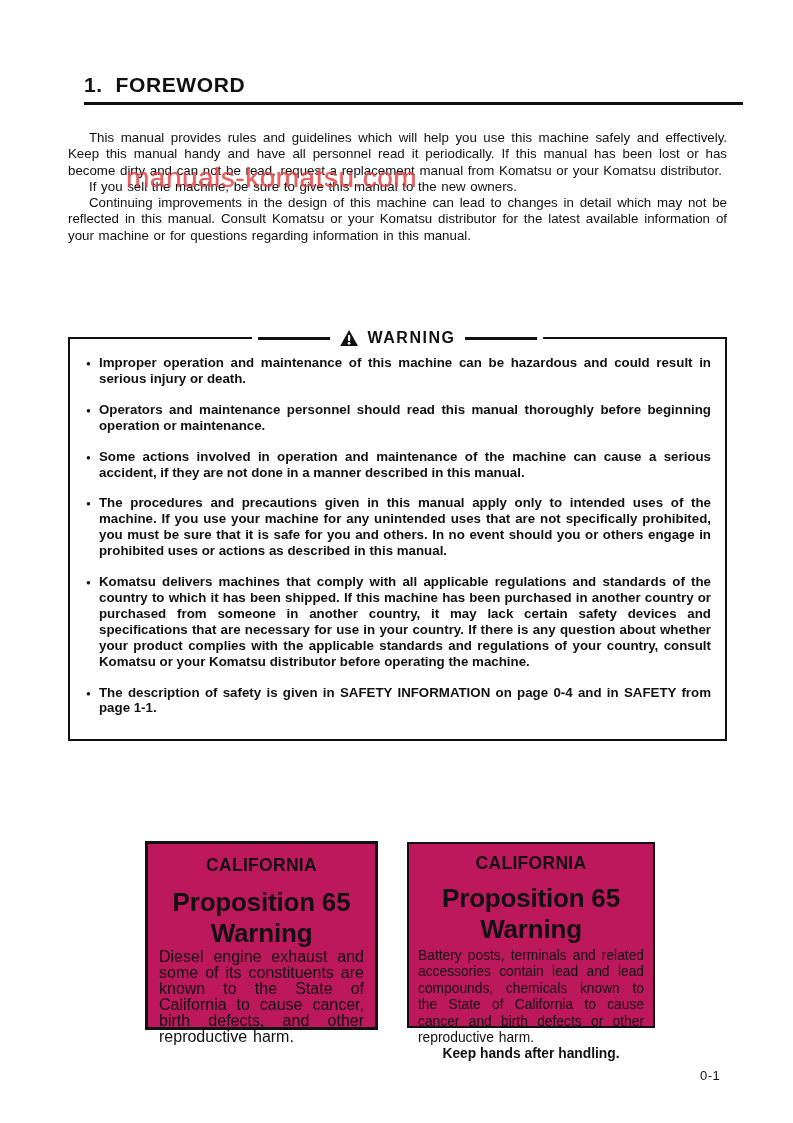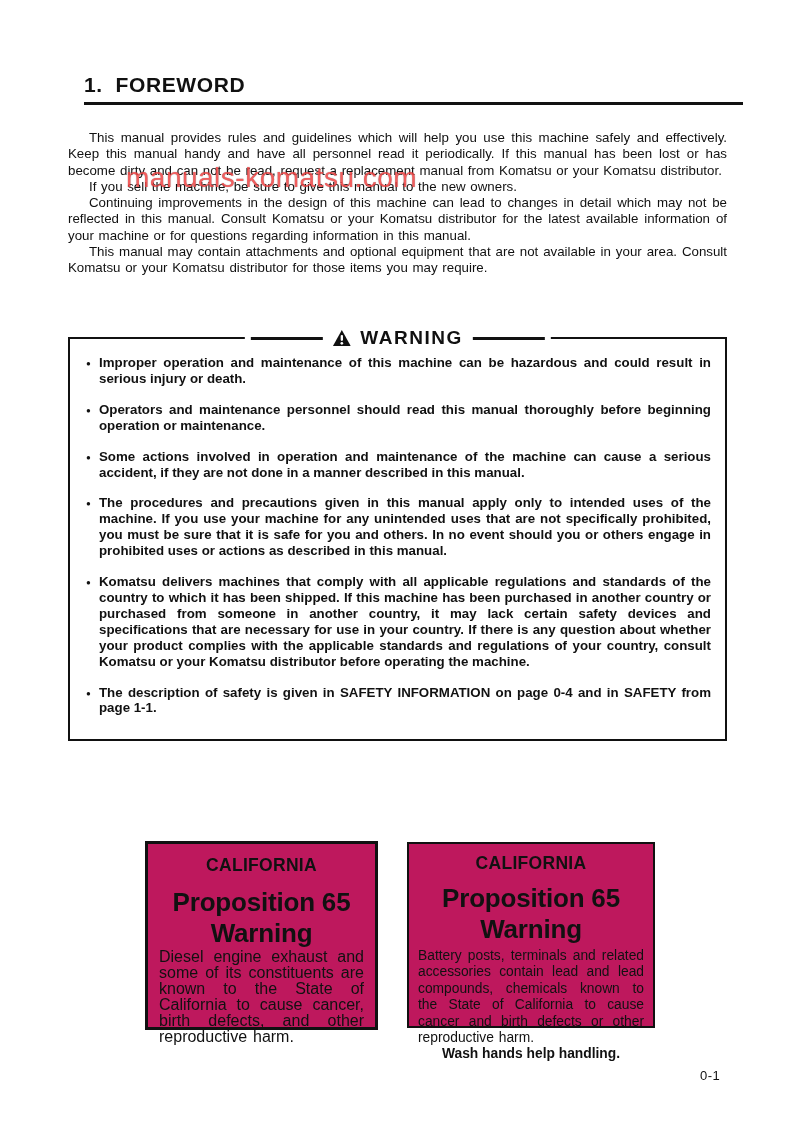--- a/index.html
+++ b/index.html
@@ -72,21 +72,21 @@
     position: absolute;
     top: -11px;
     left: 50%;
     transform: translateX(-50%);
     background: #ffffff;
     padding: 0 6px;
     display: flex;
     align-items: center;
     gap: 10px;
     font-weight: bold;
-    font-size: 19px;
+    font-size: 16px;
     letter-spacing: 1.5px;
     white-space: nowrap;
     line-height: 20px;
   }
   .warning-label .rule {
     display: inline-block;
     width: 72px;
     height: 3px;
     background: #111111;
   }
@@ -166,21 +166,20 @@
 <body>
 
 <div class="page">
 
   <h1 class="doc-title">1.  FOREWORD</h1>
 
   <div class="intro">
     <p>This manual provides rules and guidelines which will help you use this machine safely and effectively. Keep this manual handy and have all personnel read it periodically. If this manual has been lost or has become dirty and can not be read, request a replacement manual from Komatsu or your Komatsu distributor.</p>
     <p>If you sell the machine, be sure to give this manual to the new owners.</p>
     <p>Continuing improvements in the design of this machine can lead to changes in detail which may not be reflected in this manual. Consult Komatsu or your Komatsu distributor for the latest available information of your machine or for questions regarding information in this manual.</p>
-    <p>This manual may contain attachments and optional equipment that are not available in your area. Consult Komatsu or your Komatsu distributor for those items you may require.</p>
   </div>
 
   <div class="watermark">manuals-komatsu.com</div>
 
   <div class="warning-box">
     <div class="warning-label">
       <span class="rule"></span>
       <span>
         <svg class="warning-icon-svg" width="18" height="16" viewBox="0 0 20 18">
           <path d="M10 0 L20 18 L0 18 Z" fill="#111111"></path>
@@ -221,18 +220,18 @@
   <div class="ca-box left">
     <div class="ca-title">CALIFORNIA</div>
     <div class="ca-subtitle">Proposition 65 Warning</div>
     <div class="ca-body">Diesel engine exhaust and some of its constituents are known to the State of California to cause cancer, birth defects, and other reproductive harm.</div>
   </div>
 
   <div class="ca-box right">
     <div class="ca-title">CALIFORNIA</div>
     <div class="ca-subtitle">Proposition 65 Warning</div>
     <div class="ca-body">Battery posts, terminals and related accessories contain lead and lead compounds, chemicals known to the State of California to cause cancer and birth defects or other reproductive harm.</div>
-    <div class="ca-footer">Wash hands help handling.</div>
+    <div class="ca-footer">Keep hands after handling.</div>
   </div>
 
   <div class="page-number">0-1</div>
 
 </div>
 
 </body></html>

